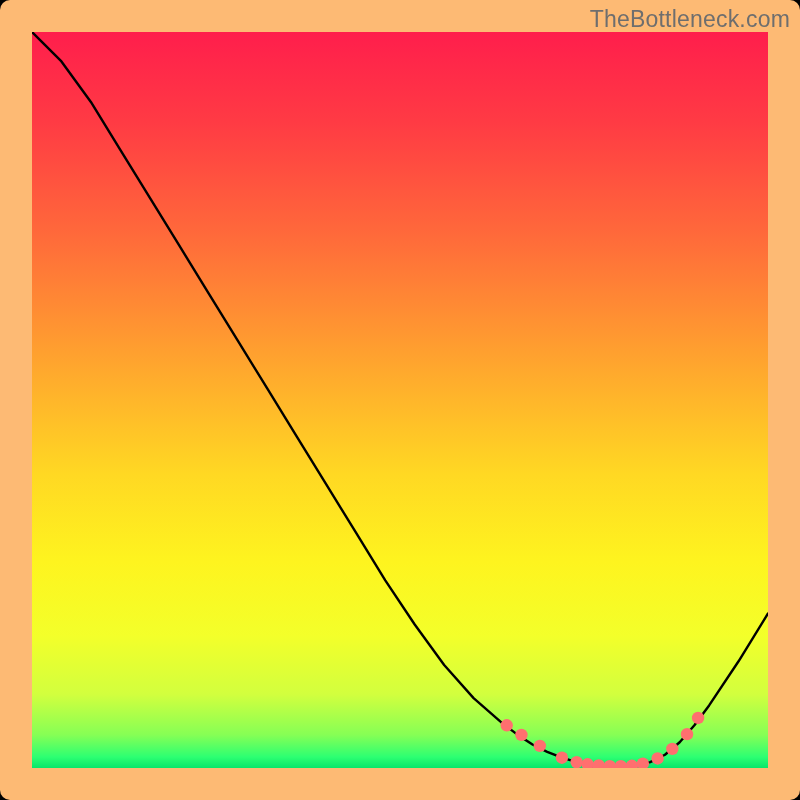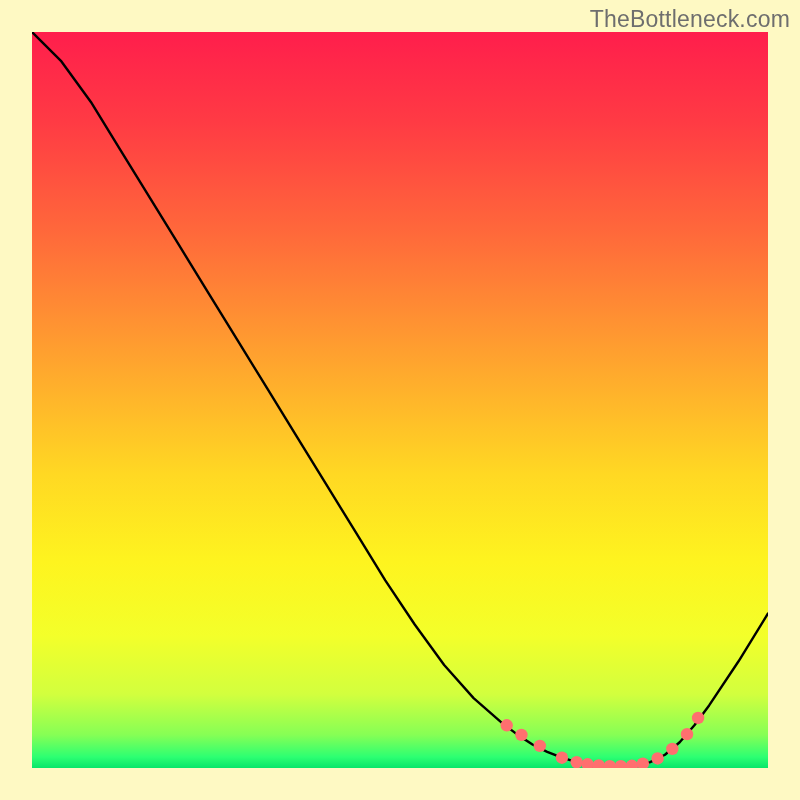--- a/index.html
+++ b/index.html
@@ -8,21 +8,22 @@
     width: 800px;
     height: 800px;
     background: #000;
     overflow: hidden;
     font-family: Arial, Helvetica, sans-serif;
   }
   .frame {
     position: relative;
     width: 800px;
     height: 800px;
-    background: #fef9c3;
+    background: #fdba74;
+    border-radius: 10px;
   }
   .plot {
     position: absolute;
     left: 32px;
     top: 32px;
     width: 736px;
     height: 736px;
     overflow: hidden;
   }
   .watermark {

